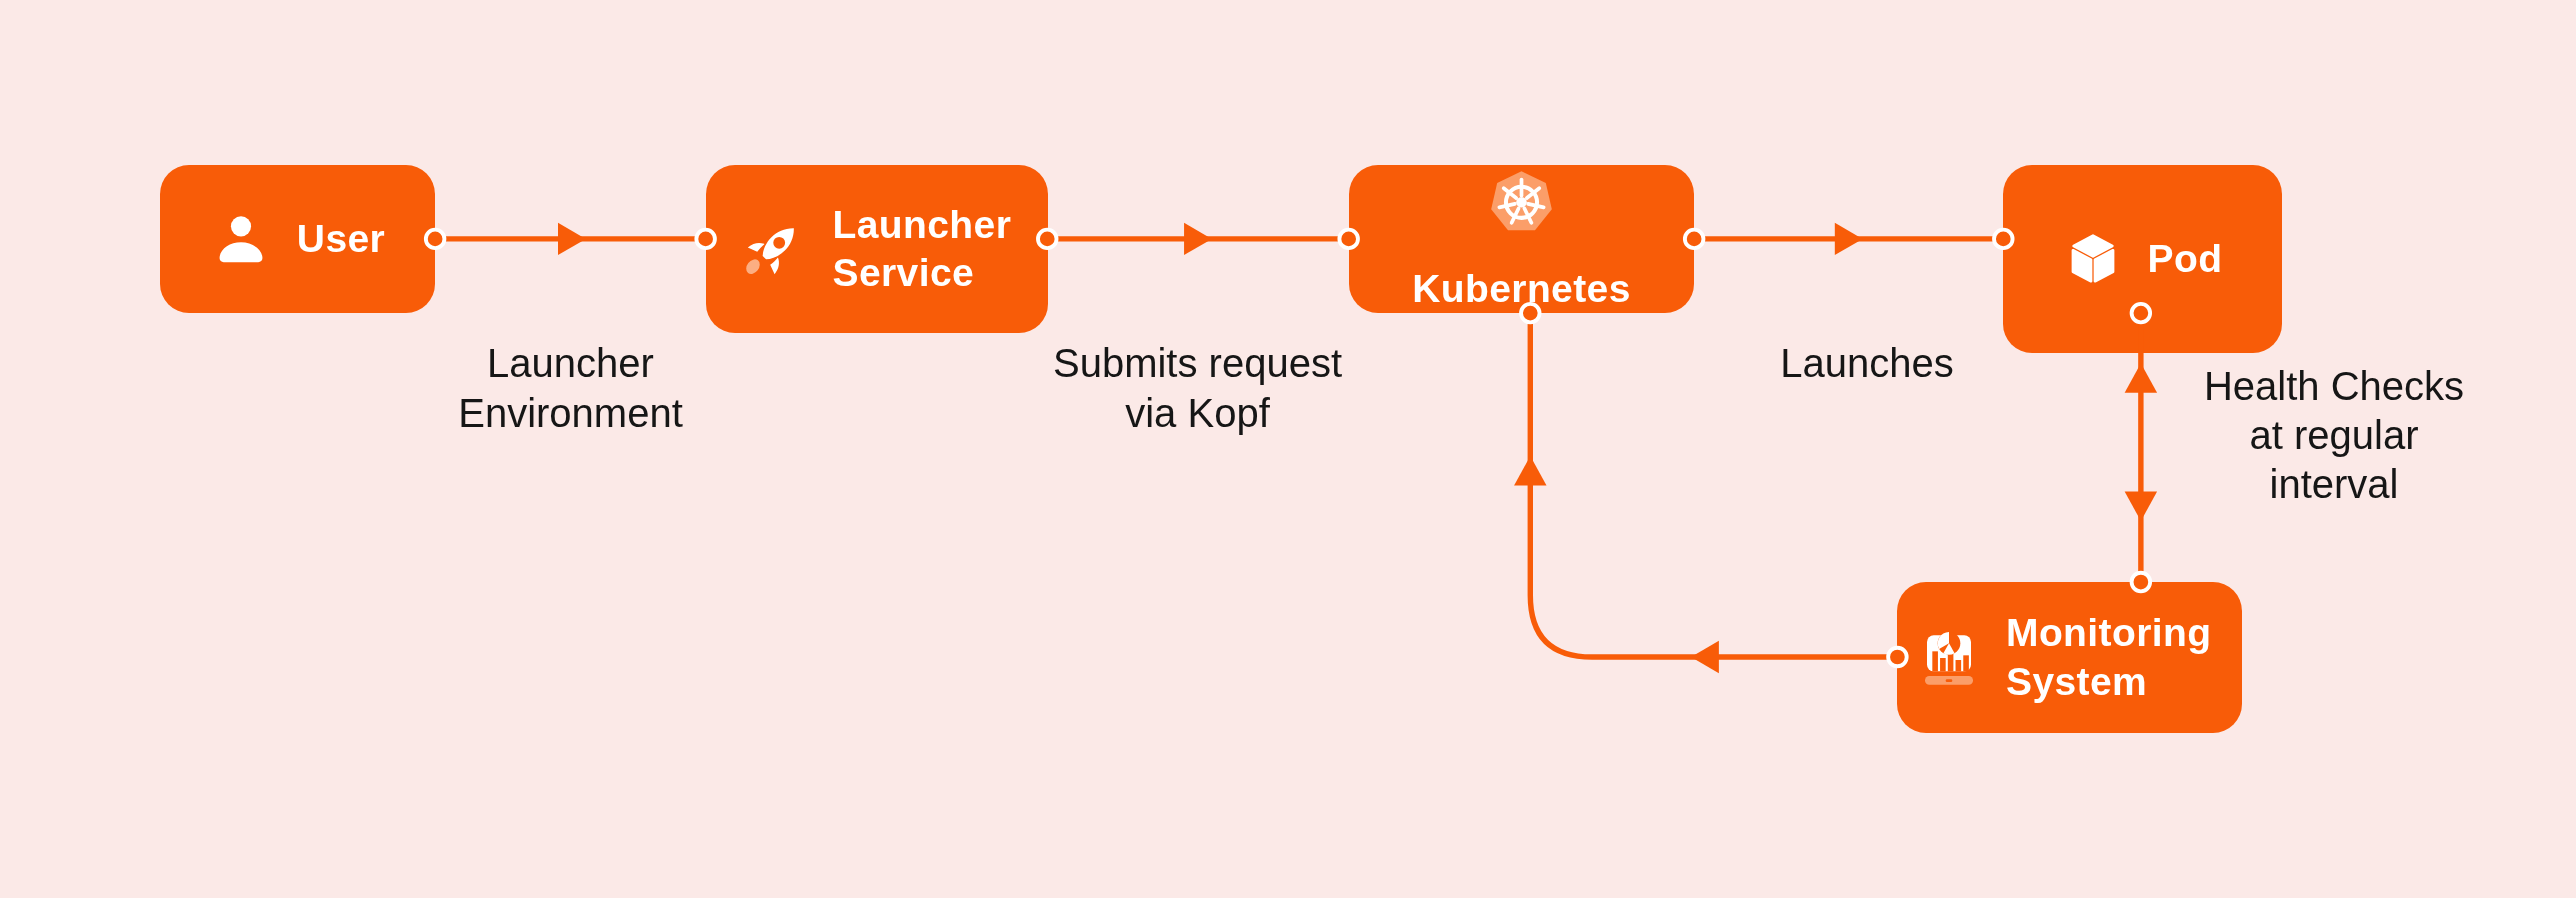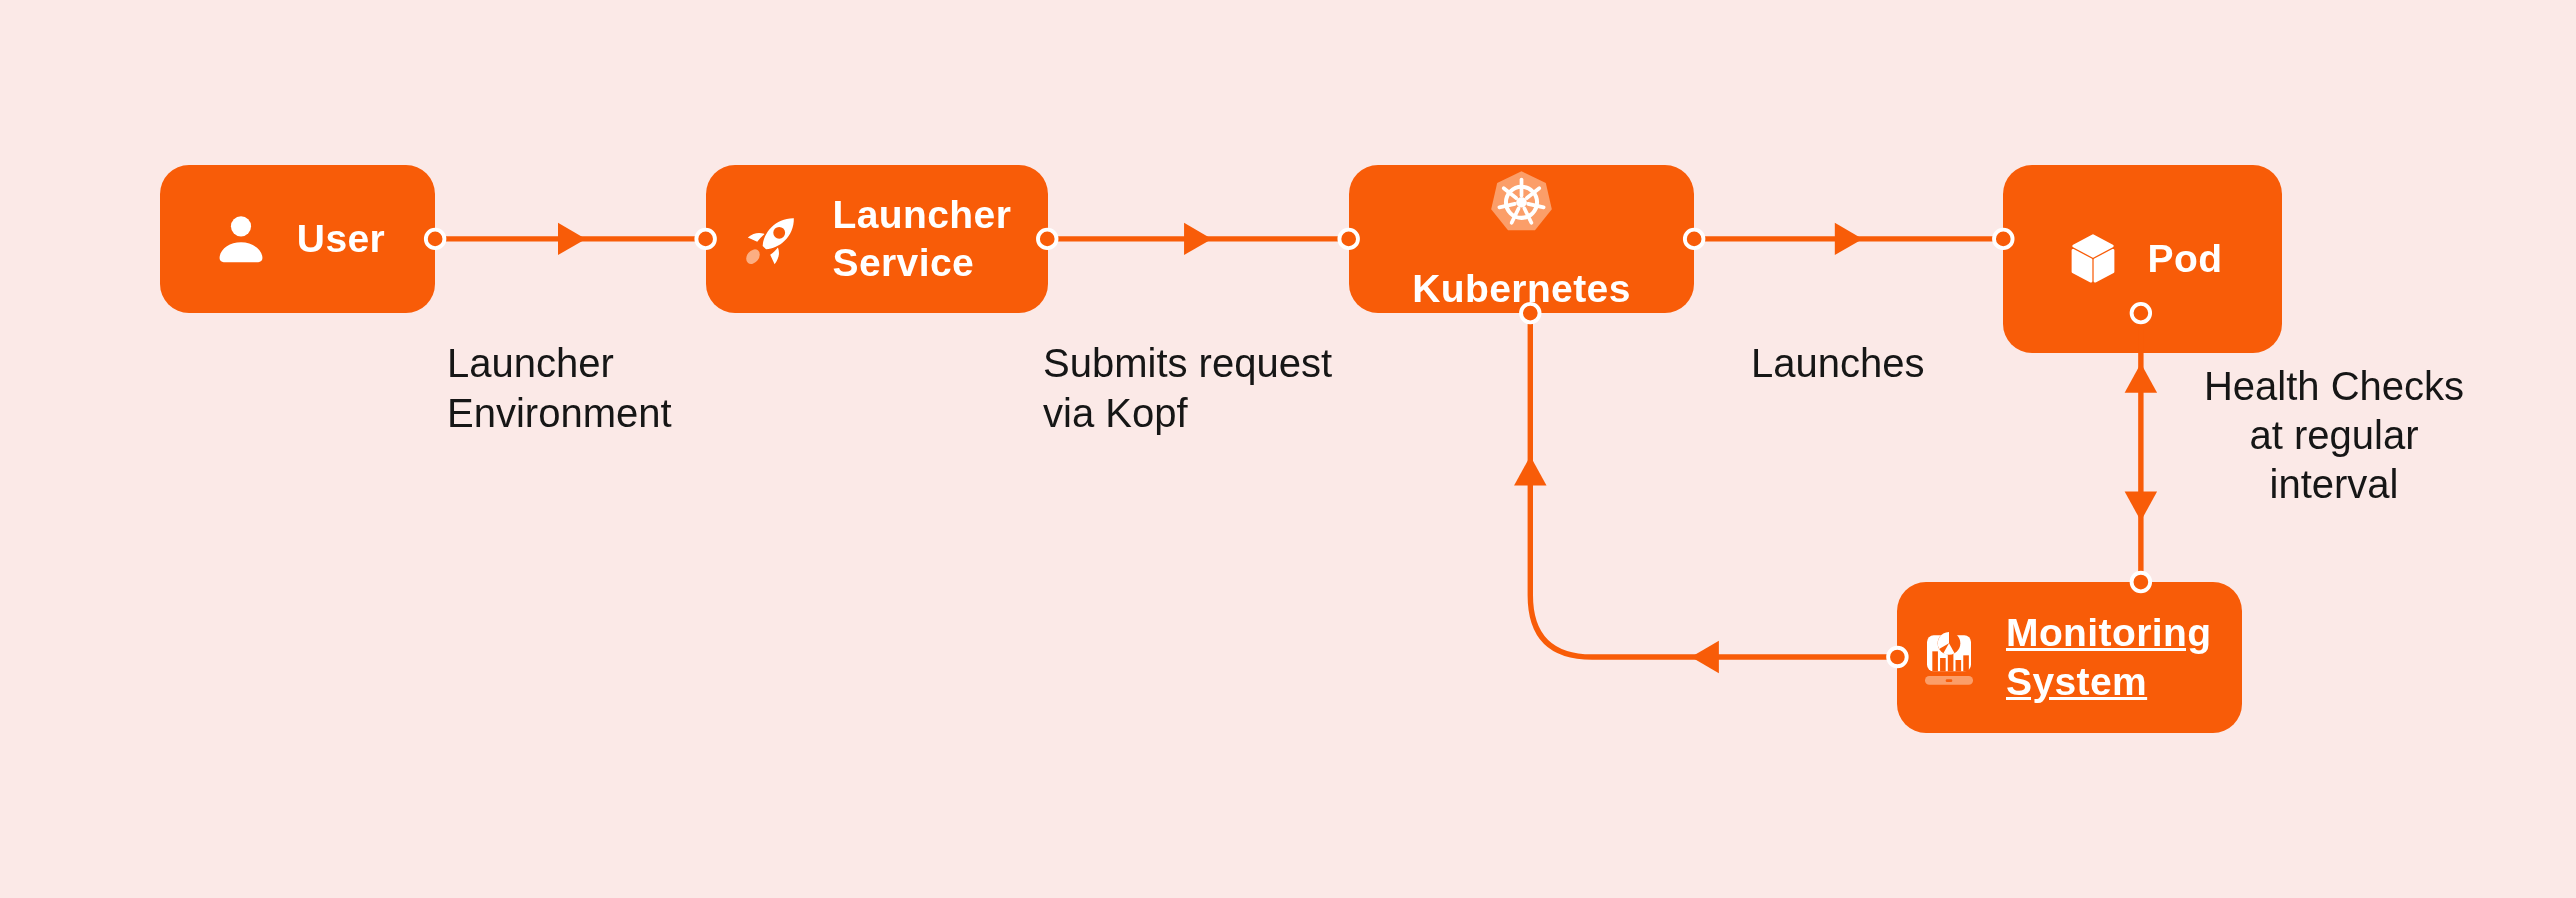--- a/index.html
+++ b/index.html
@@ -16,31 +16,31 @@
     background:#F85C08;
     border-radius:29px;
     display:flex;align-items:center;justify-content:center;
     gap:25px;
     color:#ffffff;
     font-size:39px;font-weight:600;line-height:1.24;
     padding:0 20px;box-sizing:border-box;
   }
   .node .label{letter-spacing:0.4px;}
   .node-user{left:160px;top:165px;width:275px;height:148px;}
-  .node-launcher{left:706px;top:165px;width:342px;height:148px;}
+  .node-launcher{left:706px;top:165px;width:342px;height:168px;}
   .node-launcher .label{max-width:185px;}
   .node-kubernetes{left:1349px;top:165px;width:345px;height:148px;flex-direction:column;}
   .node-pod{left:2003px;top:165px;width:279px;height:188px;}
   .node-monitoring{left:1897px;top:582px;width:345px;height:151px;}
-  .node-monitoring .label{max-width:216px;text-decoration:underline;}
+  .node-monitoring .label{max-width:216px;}
   .edge-label{
     position:absolute;
     color:#161616;
     font-size:40px;font-weight:500;line-height:50px;
-    text-align:left;
+    text-align:center;
   }
   .el-1{left:447px;top:338px;width:247px;}
   .el-2{left:1043px;top:338px;width:309px;}
   .el-3{left:1751px;top:338px;width:232px;}
   .el-4{left:2191px;top:362px;width:286px;text-align:center;line-height:49px;}
   .el-5{left:1114px;top:562px;width:363px;}
   svg.edge-layer{position:absolute;left:0;top:0;width:2576px;height:899px;pointer-events:none;}
 </style>
 </head>
 <body>

